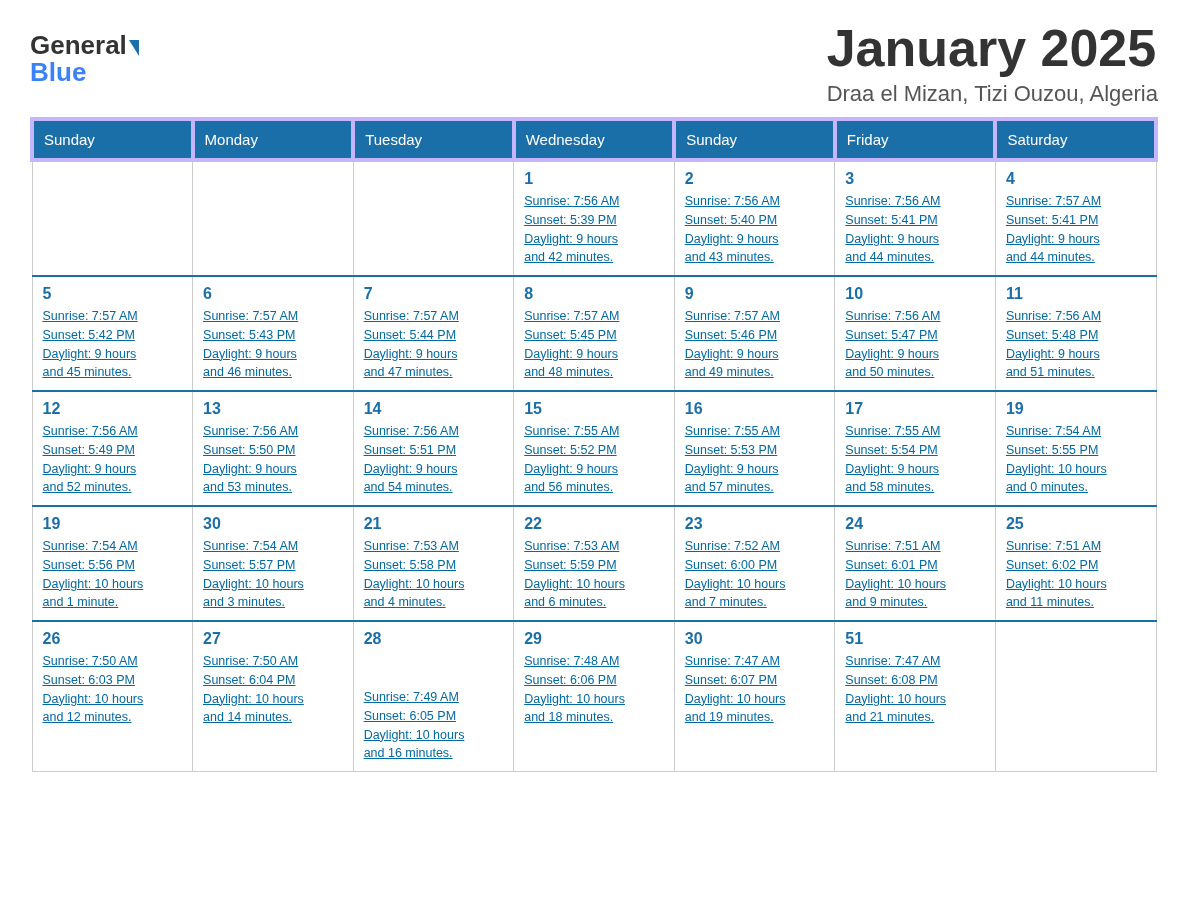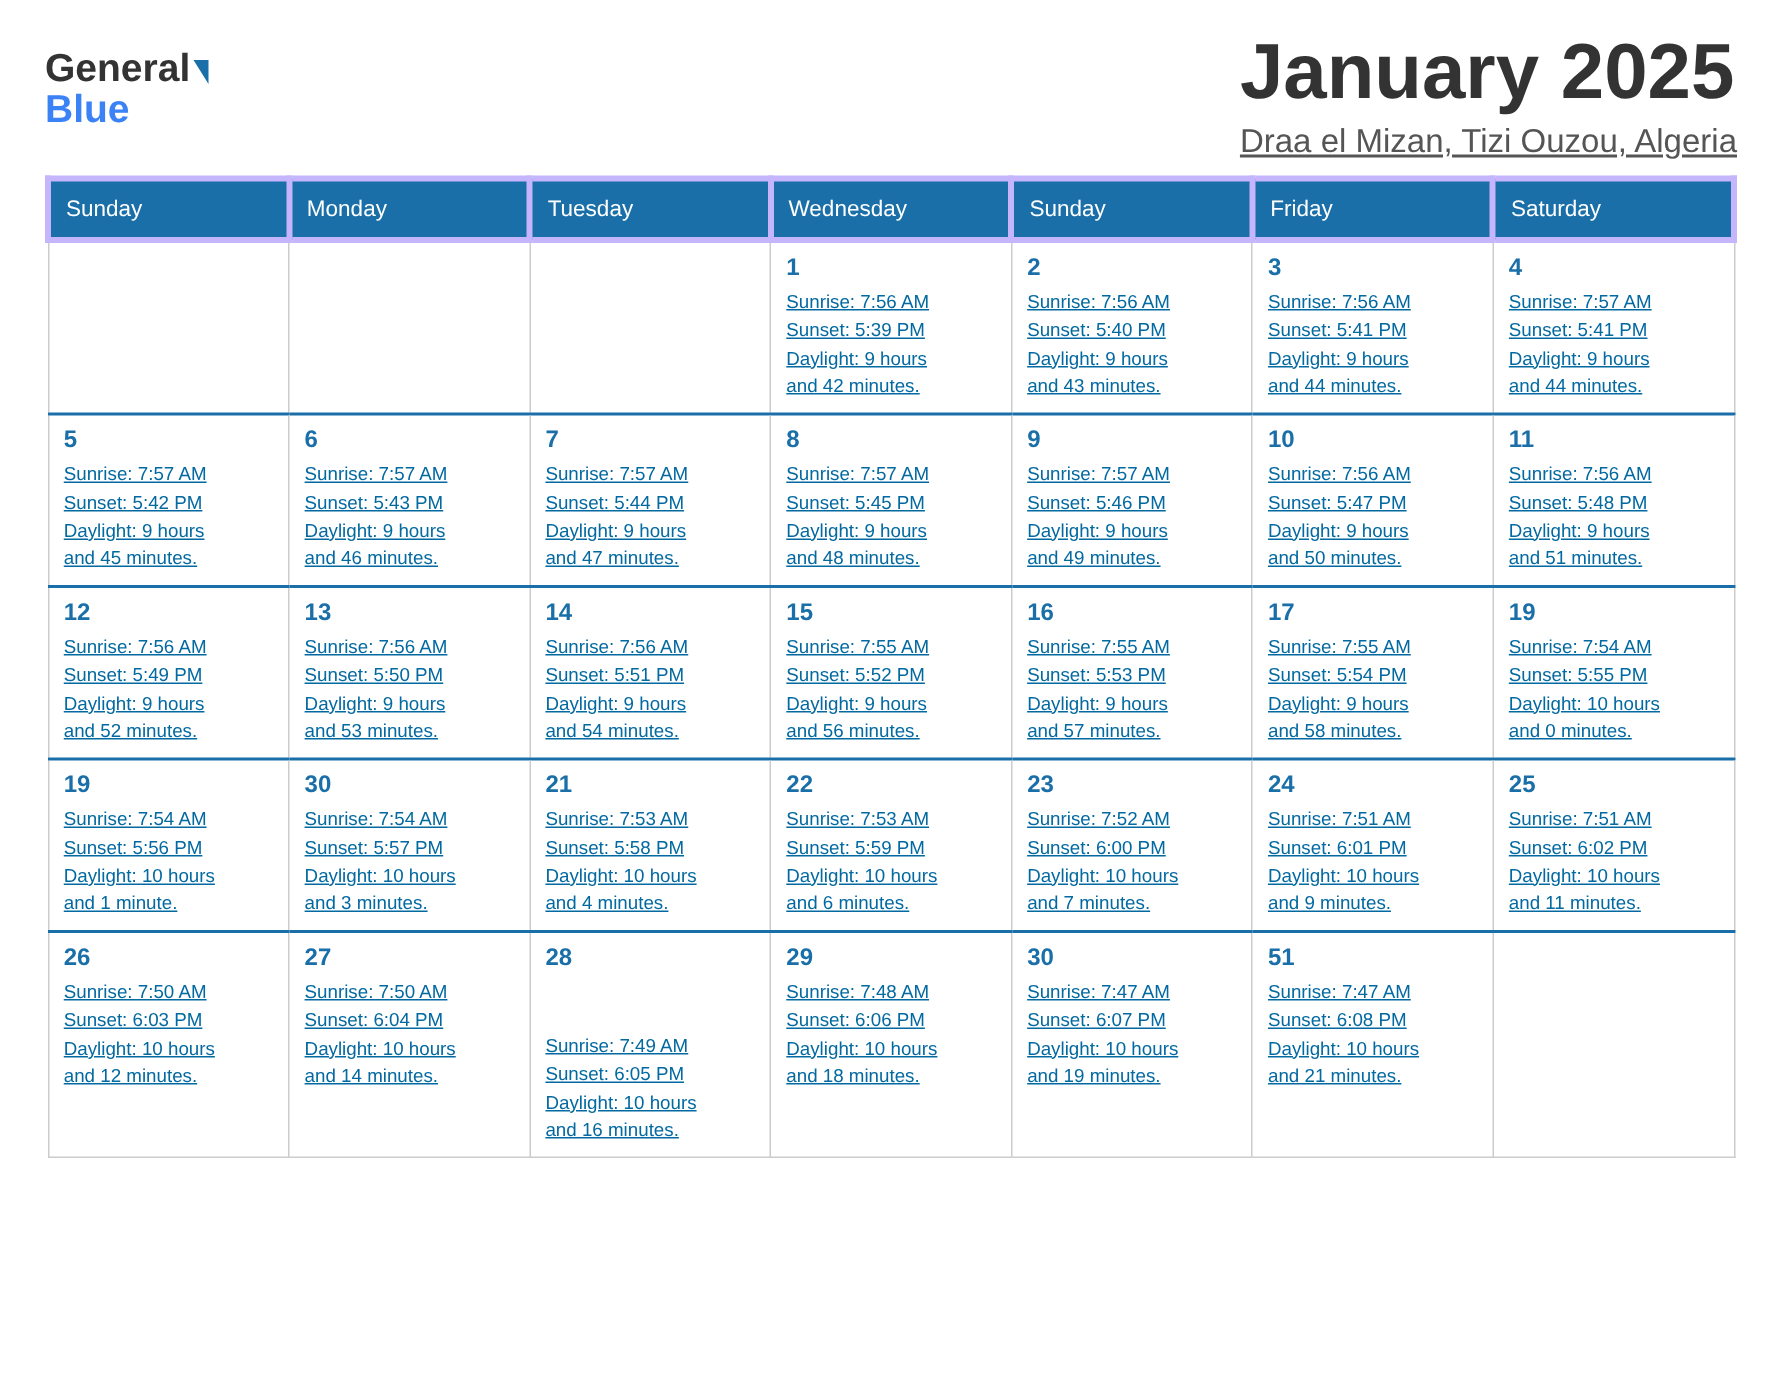--- a/index.html
+++ b/index.html
@@ -51,21 +51,20 @@
     .calendar-title {
       font-size: 52px;
       font-weight: bold;
       color: #333;
       line-height: 1.1;
     }
     .calendar-subtitle {
       font-size: 22px;
       color: #555;
       margin-top: 4px;
-      text-decoration: underline;
     }
     .calendar {
       width: 100%;
       border-collapse: collapse;
       margin-top: 10px;
     }
     .calendar th {
       background-color: #1a6fa8;
       color: #fff;
       padding: 10px 10px;

